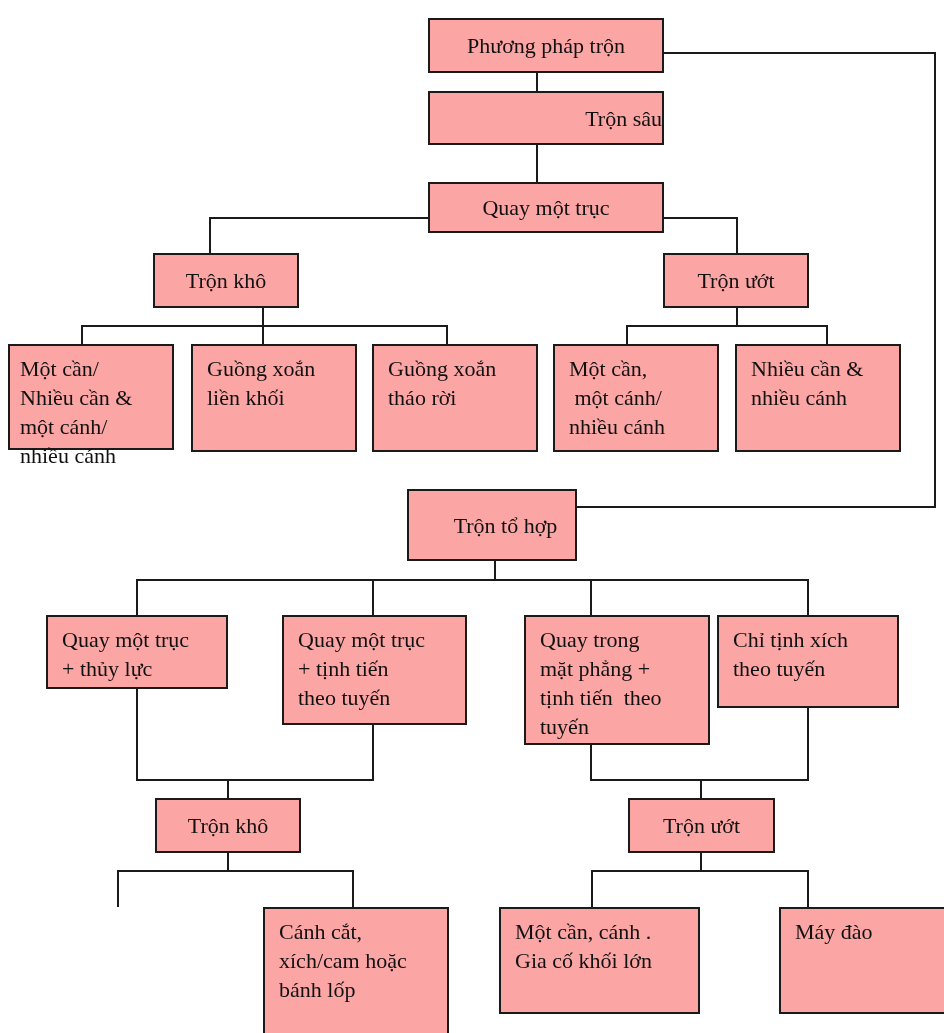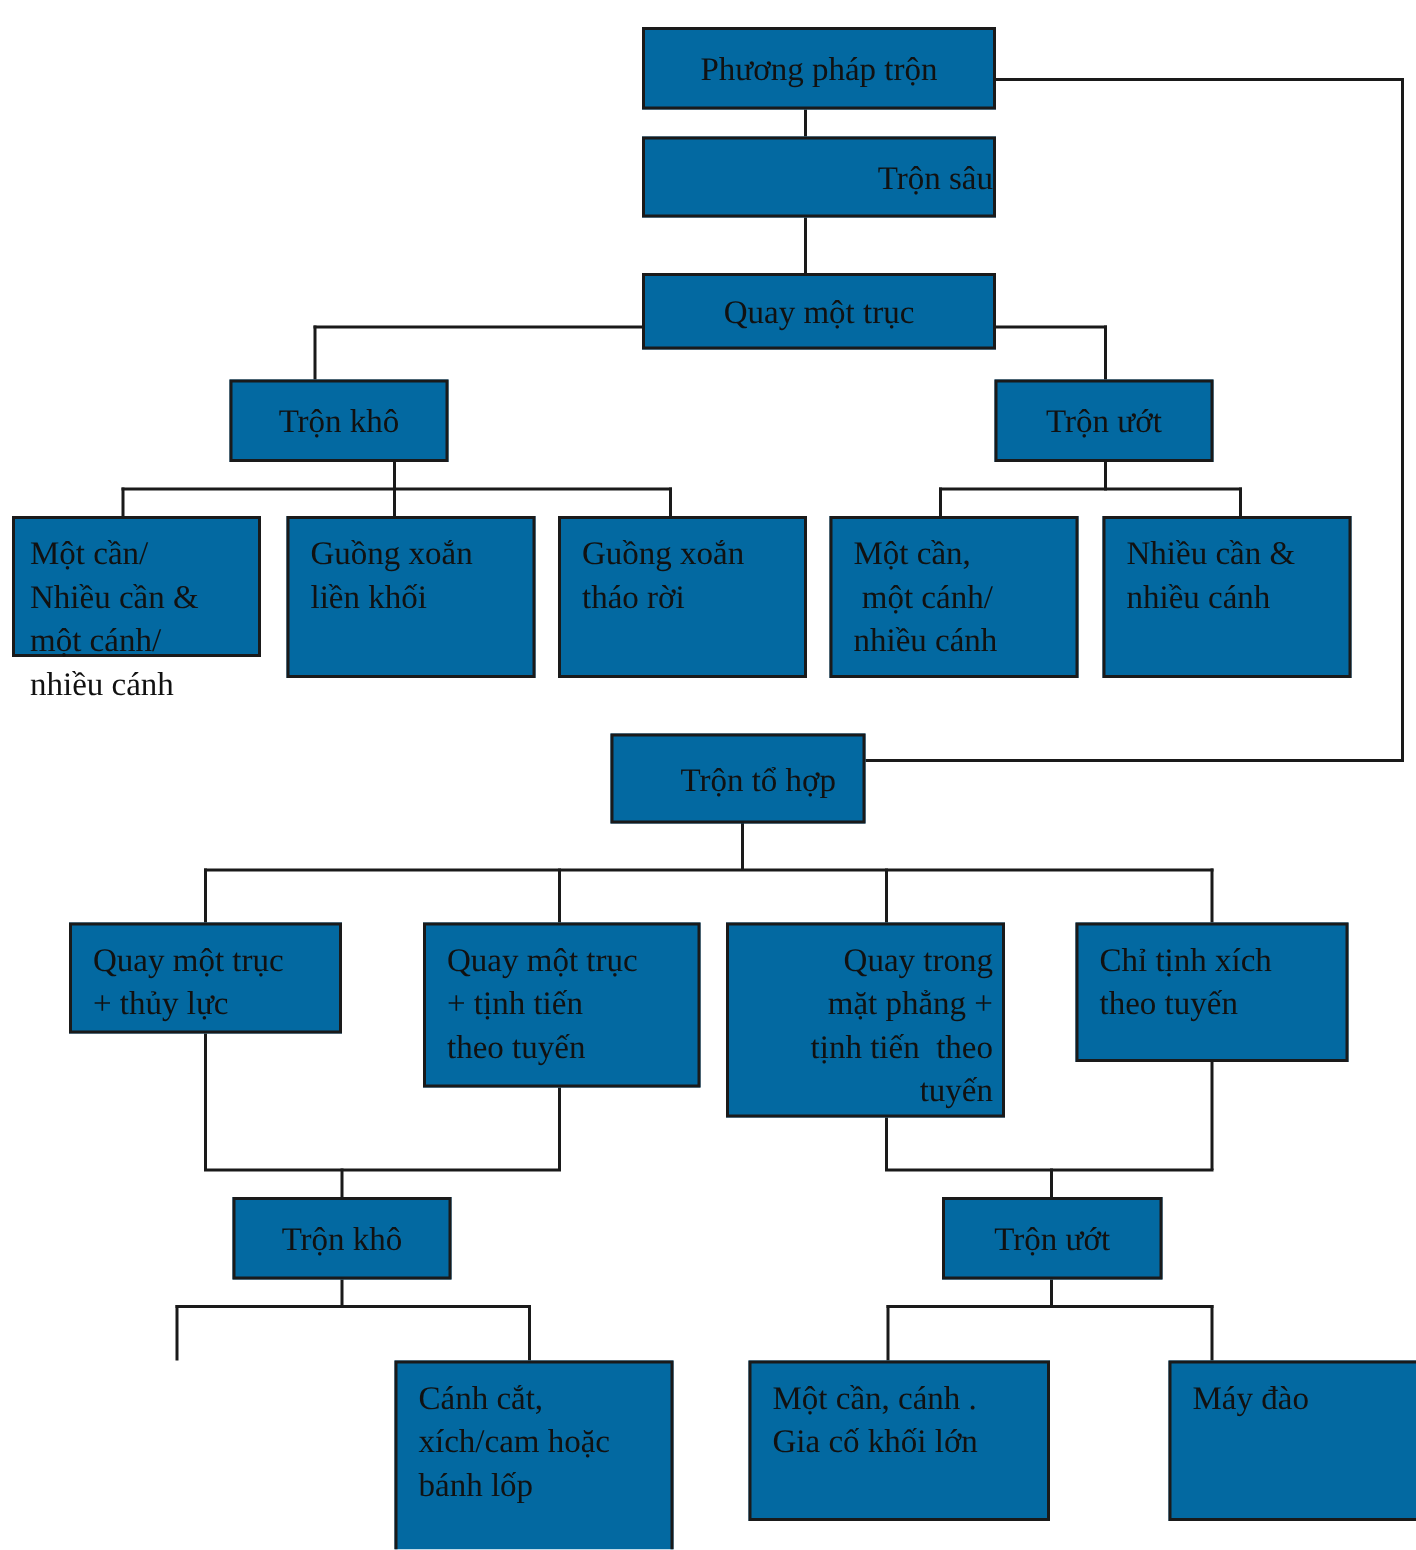--- a/index.html
+++ b/index.html
@@ -9,21 +9,21 @@
     height: 1033px;
     background: #ffffff;
     font-family: "Liberation Serif", "DejaVu Serif", serif;
     color: #111111;
     overflow: hidden;
   }
   .node {
     position: absolute;
     box-sizing: border-box;
     border: 2px solid #1a1a1a;
-    background: #0369a1;
+    background: #fca5a5;
     font-size: 22px;
     line-height: 29px;
   }
   .node.center {
     display: flex;
     align-items: center;
     justify-content: center;
     text-align: center;
   }
   .node.leaf {
@@ -100,44 +100,44 @@
       <span>Quay một trục</span>
     </div>
 
   <div class="node center" style="left:153px;top:253px;width:146px;height:55px;">
       <span>Trộn khô</span>
     </div>
   <div class="node center" style="left:663px;top:253px;width:146px;height:55px;">
       <span>Trộn ướt</span>
     </div>
 
-  <div class="node leaf" style="left:8px;top:344px;width:166px;height:94px;padding-left:10px;"><span>Một cần/
+  <div class="node leaf" style="left:8px;top:344px;width:166px;height:106px;padding-left:10px;"><span>Một cần/
 Nhiều cần &amp;
 một cánh/
 nhiều cánh</span></div>
   <div class="node leaf" style="left:191px;top:344px;width:166px;height:108px;"><span>Guồng xoắn
 liền khối</span></div>
   <div class="node leaf" style="left:372px;top:344px;width:166px;height:108px;"><span>Guồng xoắn
 tháo rời</span></div>
   <div class="node leaf" style="left:553px;top:344px;width:166px;height:108px;"><span>Một cần,
  một cánh/
 nhiều cánh</span></div>
   <div class="node leaf" style="left:735px;top:344px;width:166px;height:108px;"><span>Nhiều cần &amp;
 nhiều cánh</span></div>
 
-  <div class="node center" style="left:407px;top:489px;width:170px;height:60px;padding-left:27px;">
+  <div class="node center" style="left:407px;top:489px;width:170px;height:72px;padding-left:27px;">
       <span>Trộn tổ hợp</span>
     </div>
 
   <div class="node leaf" style="left:46px;top:615px;width:182px;height:74px;"><span>Quay một trục
 + thủy lực</span></div>
   <div class="node leaf" style="left:282px;top:615px;width:185px;height:110px;"><span>Quay một trục
 + tịnh tiến
 theo tuyến</span></div>
-  <div class="node leaf" style="left:484px;top:615px;width:186px;height:130px;text-align:right;"><span>Quay trong
+  <div class="node leaf" style="left:524px;top:615px;width:186px;height:130px;"><span>Quay trong
 mặt phẳng +
 tịnh tiến  theo
 tuyến</span></div>
   <div class="node leaf" style="left:717px;top:615px;width:182px;height:93px;"><span>Chỉ tịnh xích
 theo tuyến</span></div>
 
   <div class="node center" style="left:155px;top:798px;width:146px;height:55px;">
       <span>Trộn khô</span>
     </div>
   <div class="node center" style="left:628px;top:798px;width:147px;height:55px;">

